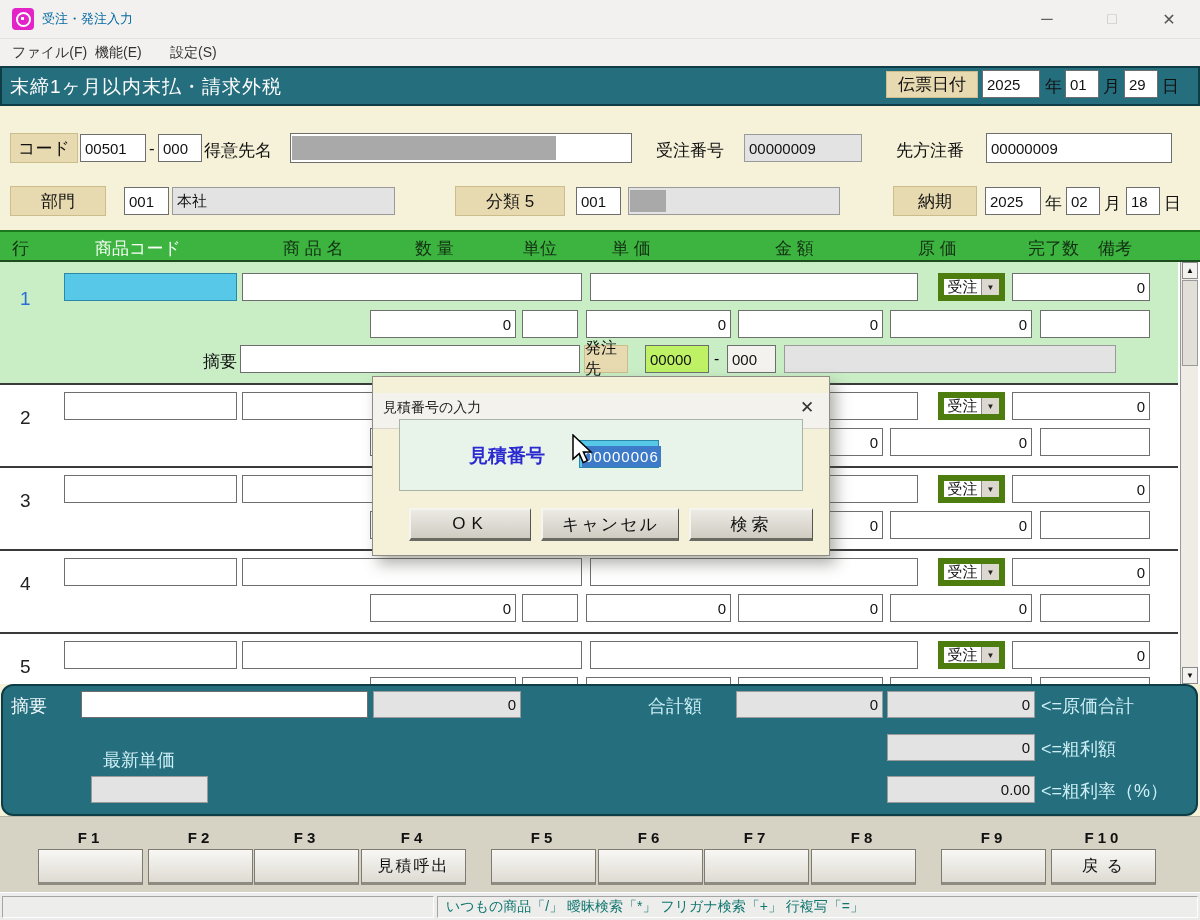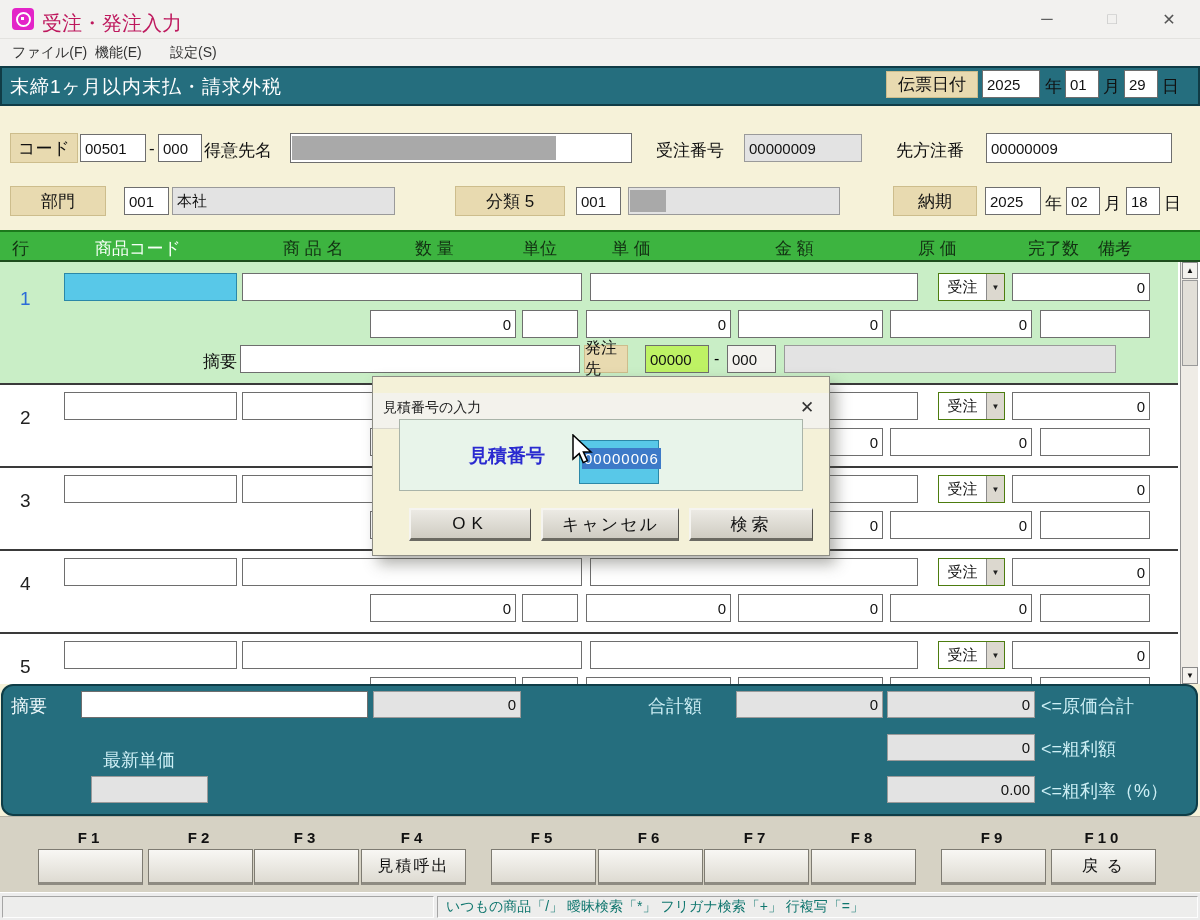--- a/index.html
+++ b/index.html
@@ -4,21 +4,21 @@
 <style>
   html,body{margin:0;padding:0;background:#d9d9d9;}
   body{width:1200px;height:920px;overflow:hidden;font-family:"Liberation Sans","DejaVu Sans",sans-serif;}
   .screen{position:relative;width:1200px;height:920px;background:var(--body-cream);overflow:hidden;}
 
   
   .titlebar{position:absolute;left:0;top:0;width:1200px;height:38px;background:#f2f1ef;border-bottom:1px solid #e3e2df;}
   .appicon{position:absolute;left:12px;top:8px;width:22px;height:22px;background:var(--magenta);border-radius:4px;}
   .appicon::before{content:"";position:absolute;left:4px;top:4px;width:11px;height:11px;border:2px solid #fff;border-radius:50%;}
   .appicon::after{content:"";position:absolute;left:9px;top:9px;width:3px;height:3px;background:#fff;}
-  .apptitle{position:absolute;left:42px;top:10px;font-size:20px;color:#be185d;}
+  .apptitle{position:absolute;left:42px;top:10px;font-size:13px;color:#0369a1;}
   .winbtn{position:absolute;top:0;width:46px;height:38px;display:flex;align-items:center;justify-content:center;font-size:16px;color:#555;background:transparent;border:0;}
   .winbtn.dis{color:#c2c2c2;}
 
   
   .menubar{position:absolute;left:0;top:39px;width:1200px;height:27px;background:#f2f1ef;}
   .menuitem{position:absolute;top:5px;font-size:14px;color:#333;}
 
   
   .tealbar{position:absolute;left:0;top:66px;width:1196px;height:36px;background:var(--teal);border:2px solid #103c46;}
   .cond{position:absolute;left:8px;top:6px;font-size:19px;color:#fff;letter-spacing:1px;}
@@ -49,21 +49,21 @@
   .r-code.focus{background:var(--focus-cyan);border-color:#2b88a8;}
   .r-name{left:242px;width:340px;}
   .r-pricetop{left:590px;width:328px;}
   .r-amounttop{left:1012px;width:138px;}
   .r-qty{left:370px;width:146px;}
   .r-unit{left:522px;width:56px;}
   .r-uprice{left:586px;width:145px;}
   .r-amount{left:738px;width:145px;}
   .r-cost{left:890px;width:142px;}
   .r-note{left:1040px;width:110px;}
-  .dd{position:absolute;left:938px;width:67px;height:28px;background:#fff;border:1px solid #4d7c0f;box-sizing:border-box;display:flex;}
+  .dd{position:absolute;left:938px;width:67px;height:28px;background:#fff;border:6px solid #4d7c0f;box-sizing:border-box;display:flex;}
   .dd-text{flex:1;display:flex;align-items:center;justify-content:center;font-size:15px;color:#111;}
   .dd-btn{width:17px;background:#dcd8cf;border-left:1px solid #8a8a8a;display:flex;align-items:center;justify-content:center;font-size:8px;color:#222;}
   .sum-lbl{position:absolute;left:203px;font-size:17px;color:#111;}
   .r-sumfld{left:240px;width:340px;}
   .supplier-lbl{left:584px;width:44px;height:28px;font-size:16px;}
   .r-supcode{left:645px;width:64px;background:#bef264;}
   .supdash{position:absolute;left:714px;font-size:16px;}
   .r-supbranch{left:727px;width:49px;background:#f3f2ee;}
   .r-supname{left:784px;width:332px;}
 
@@ -90,21 +90,21 @@
   .st-cell{position:absolute;top:3px;height:22px;background:#ededec;border:1px solid;border-color:#a5a5a5 #fdfdfd #fdfdfd #a5a5a5;box-sizing:border-box;display:flex;align-items:center;}
   .st-hint{padding-left:8px;font-size:14px;color:#0f766e;white-space:nowrap;}
 
   
   .dialog{position:absolute;left:372px;top:376px;width:456px;height:178px;background:var(--dialog-cream);border:1px solid #8d8d85;box-shadow:6px 8px 14px rgba(80,80,70,.45);z-index:40;}
   .dlg-title{position:absolute;left:0;top:16px;width:100%;height:36px;background:#f3f2ec;border-bottom:1px solid #d8d6cc;box-sizing:border-box;}
   .dlg-title-text{position:absolute;left:10px;top:6px;font-size:14px;color:#222;}
   .dlg-close{position:absolute;right:8px;top:2px;width:28px;height:24px;background:transparent;border:0;font-size:17px;color:#333;}
   .dlg-panel{position:absolute;left:26px;top:42px;width:404px;height:72px;background:var(--mint);border:1px solid #a9b4a9;box-sizing:border-box;}
   .dlg-field-lbl{position:absolute;left:96px;top:66px;font-size:19px;font-weight:700;color:#2a2ad0;}
-  .dlg-input{position:absolute;left:206px;top:63px;width:80px;height:44px;background:var(--focus-cyan);border:1px solid #2b88a8;box-sizing:border-box;display:flex;align-items:flex-start;padding:7px 2px;}
+  .dlg-input{position:absolute;left:206px;top:63px;width:80px;height:28px;background:var(--focus-cyan);border:1px solid #2b88a8;box-sizing:border-box;display:flex;align-items:flex-end;padding:0 2px;}
   .dlg-sel{background:var(--select-blue);color:#fff;font-size:15px;letter-spacing:1px;padding:2px 2px;}
   .dlg-btn{position:absolute;top:131px;height:33px;background:linear-gradient(#eceae4,#cfccc2);border:1px solid #55544e;border-top:2px solid #f5f4f0;border-left:2px solid #f5f4f0;border-bottom:3px solid #6b6a62;box-sizing:border-box;font-size:17px;color:#111;font-family:inherit;letter-spacing:2px;}
   .btn-ok{left:36px;width:122px;letter-spacing:6px;}
   .btn-cancel{left:168px;width:138px;}
   .btn-search{left:316px;width:124px;letter-spacing:4px;}
 
   .cursor{position:absolute;left:570px;top:434px;z-index:60;}
 </style>
 </head>
 <body>

